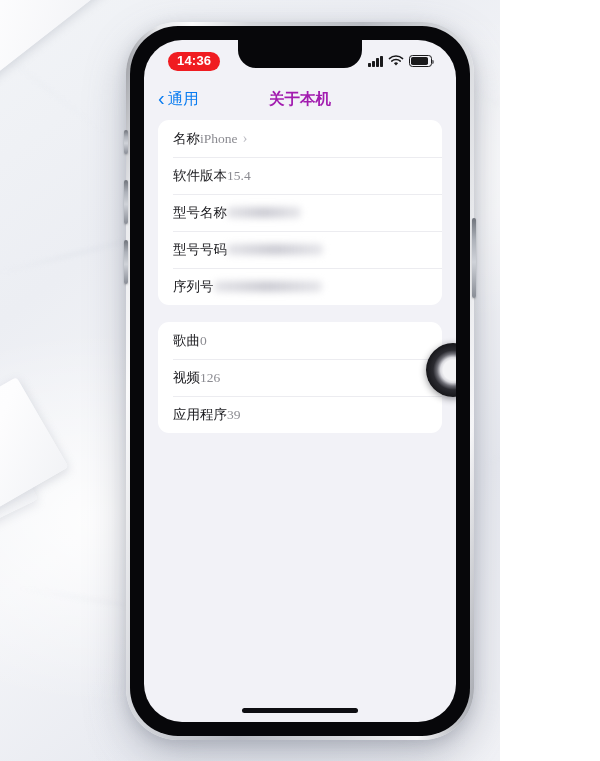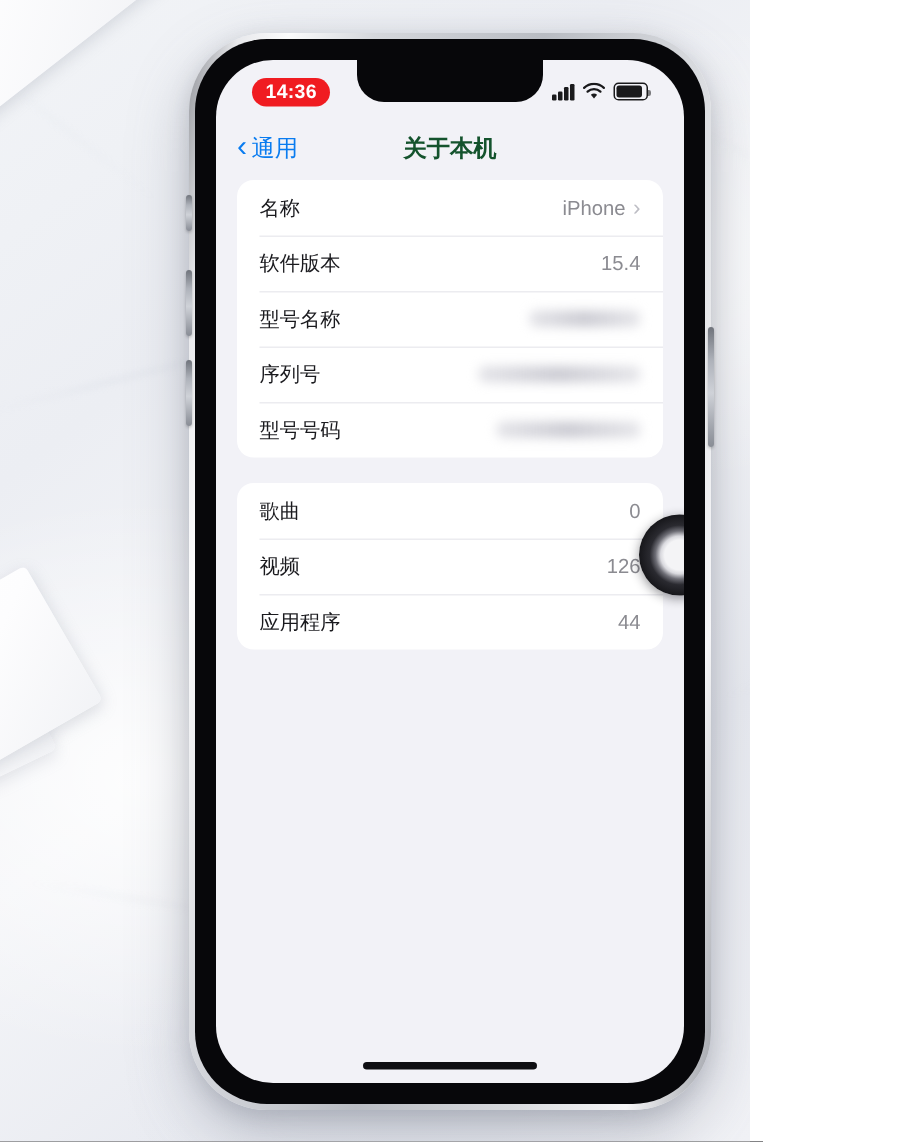--- a/index.html
+++ b/index.html
@@ -230,21 +230,21 @@
     line-height: 1;
     font-weight: 300;
     margin-top: -2px;
   }
   #nav-title {
     position: absolute;
     left: 0; right: 0;
     text-align: center;
     font-size: 15.5px;
     font-weight: bold;
-    color: #14532d;
+    color: #a21caf;
     pointer-events: none;
   }
 
   
   #content {
     position: absolute;
     left: 0; right: 0;
     top: 80px; bottom: 0;
     padding: 0 14px;
     overflow: hidden;
@@ -254,24 +254,24 @@
     background: #ffffff;
     border-radius: 11px;
     margin-bottom: 17px;
     overflow: hidden;
   }
 
   .row {
     position: relative;
     display: flex;
     align-items: center;
-    justify-content: space-between;
     height: 37px;
     padding: 0 15px;
     box-sizing: border-box;
+    font-family: Liberation Serif, serif;
   }
   .row + .row::before {
     content: "";
     position: absolute;
     left: 15px; right: 0; top: 0;
     height: 1px;
     background: #ececf0;
   }
 
   .row .lbl {
@@ -413,46 +413,46 @@
               <span class="lbl">软件版本</span>
               <span class="val">15.4</span>
             </div>
             <div class="row">
               <span class="lbl">型号名称</span>
               <span class="val">
                 <span class="redacted red-w1"></span>
               </span>
             </div>
             <div class="row">
+              <span class="lbl">型号号码</span>
+              <span class="val">
+                <span class="redacted red-w2"></span>
+              </span>
+            </div>
+            <div class="row">
               <span class="lbl">序列号</span>
               <span class="val">
                 <span class="redacted red-w3"></span>
               </span>
             </div>
-            <div class="row">
-              <span class="lbl">型号号码</span>
-              <span class="val">
-                <span class="redacted red-w2"></span>
-              </span>
-            </div>
           </div>
 
 
           <div class="group">
             <div class="row">
               <span class="lbl">歌曲</span>
               <span class="val">0</span>
             </div>
             <div class="row">
               <span class="lbl">视频</span>
               <span class="val">126</span>
             </div>
             <div class="row">
               <span class="lbl">应用程序</span>
-              <span class="val">44</span>
+              <span class="val">39</span>
             </div>
           </div>
 
 
         </div>
 
         <div id="lens"></div>
         <div id="home-ind"></div>
 
       </div>

